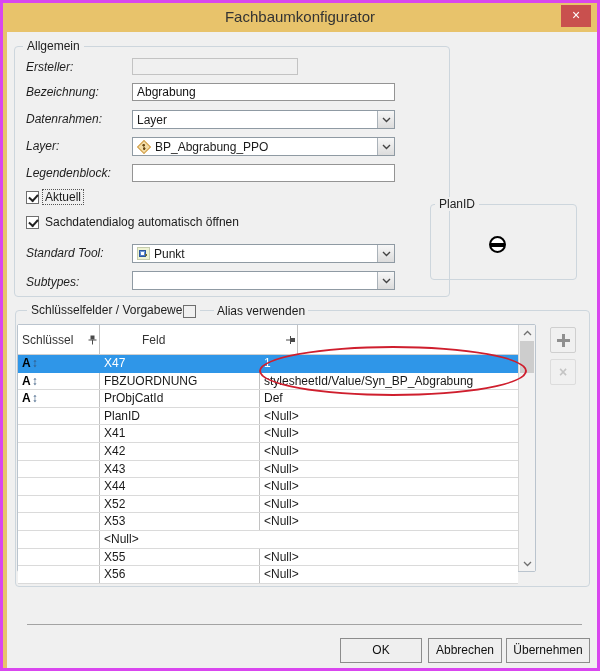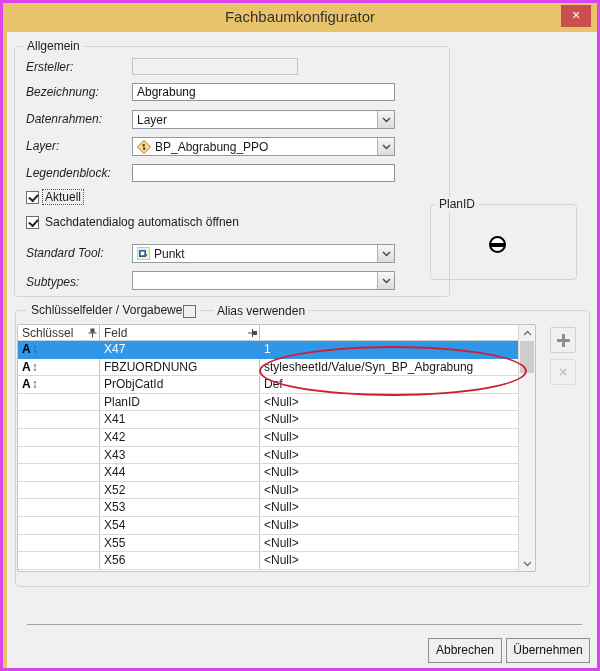--- a/index.html
+++ b/index.html
@@ -41,21 +41,21 @@
   .pointtool-icon::after { content:""; position:absolute; left:3px; top:4px; width:3px; height:3px; background:#fff; }
   .pointtool-dot { position:absolute; right:2px; top:6px; width:2px; height:2px; background:#6b6b3a; }
 
   
   .sym-circle { position:absolute; width:17px; height:17px; border:2px solid #000; border-radius:50%; background:#fff; }
   .sym-circle::after { content:""; position:absolute; left:-1px; right:-1px; top:5px; height:4px; background:#000; }
 
   
   .lv { position:absolute; background:#fff; border:1px solid #bac4ce; border-radius:2px; display:flex; }
   .lv-main { width:500px; }
-  .thead { display:flex; height:16px; line-height:16px; background:#fff; border-bottom:1px solid #cfcfcf; }
+  .thead { display:flex; height:30px; line-height:16px; background:#fff; border-bottom:1px solid #cfcfcf;gap:38px; }
   .th { display:flex; align-items:center; padding:0 2px 0 4px; color:#333; }
   .th .sp { flex:1; }
   .c0 { width:82px; border-right:1px solid #c2c2c2; }
   .c1 { width:160px; border-right:1px solid #c2c2c2; }
   .c2 { width:256px; }
   .tr { display:flex; height:17.62px; line-height:17.5px; border-bottom:1px solid #dadada; background:#fff; }
   .td { padding:0 4px; overflow:hidden; white-space:nowrap; }
   .tr.selected { background:#2f96e8; border-bottom-color:#2f96e8; }
   .tr.selected .td { color:#fff; border-right-color:transparent; }
   .tr.selected .keyA { color:#000; }
@@ -254,21 +254,20 @@
             <div class="td c1">X52</div>
             <div class="td c2">&lt;Null&gt;</div>
           </div>
             <div class="tr">
             <div class="td c0"><span style="visibility: hidden;"><span class="keyA"></span><span class="keyarrow">↕</span></span></div>
             <div class="td c1">X53</div>
             <div class="td c2">&lt;Null&gt;</div>
           </div>
             <div class="tr">
             <div class="td c0"><span style="visibility: hidden;"><span class="keyA"></span><span class="keyarrow">↕</span></span></div>
-            <div class="td c1">X54</div>
             <div class="td c2">&lt;Null&gt;</div>
           </div>
             <div class="tr">
             <div class="td c0"><span style="visibility: hidden;"><span class="keyA"></span><span class="keyarrow">↕</span></span></div>
             <div class="td c1">X55</div>
             <div class="td c2">&lt;Null&gt;</div>
           </div>
             <div class="tr">
             <div class="td c0"><span style="visibility: hidden;"><span class="keyA"></span><span class="keyarrow">↕</span></span></div>
             <div class="td c1">X56</div>
@@ -294,17 +293,18 @@
     <div class="sq-btn" style="left:543px; top:295px;">
       <span class="plus-glyph"></span>
     </div>
     <div class="sq-btn disabled" style="left:543px; top:327px;">
       <span class="x-glyph">×</span>
     </div>
 
     <div class="annot-ellipse" style="left:252px; top:314px; width:268px; height:50px;"></div>
 
     <div class="sepline" style="left:20px; top:592px; width:555px;"></div>
+    <div class="pbtn" style="left:333px; top:606px; width:82px;">OK</div>
     <div class="pbtn" style="left:421px; top:606px; width:74px;">Abbrechen</div>
     <div class="pbtn" style="left:499px; top:606px; width:84px;">Übernehmen</div>
 
   </div>
 </div>
 
 </body></html>

